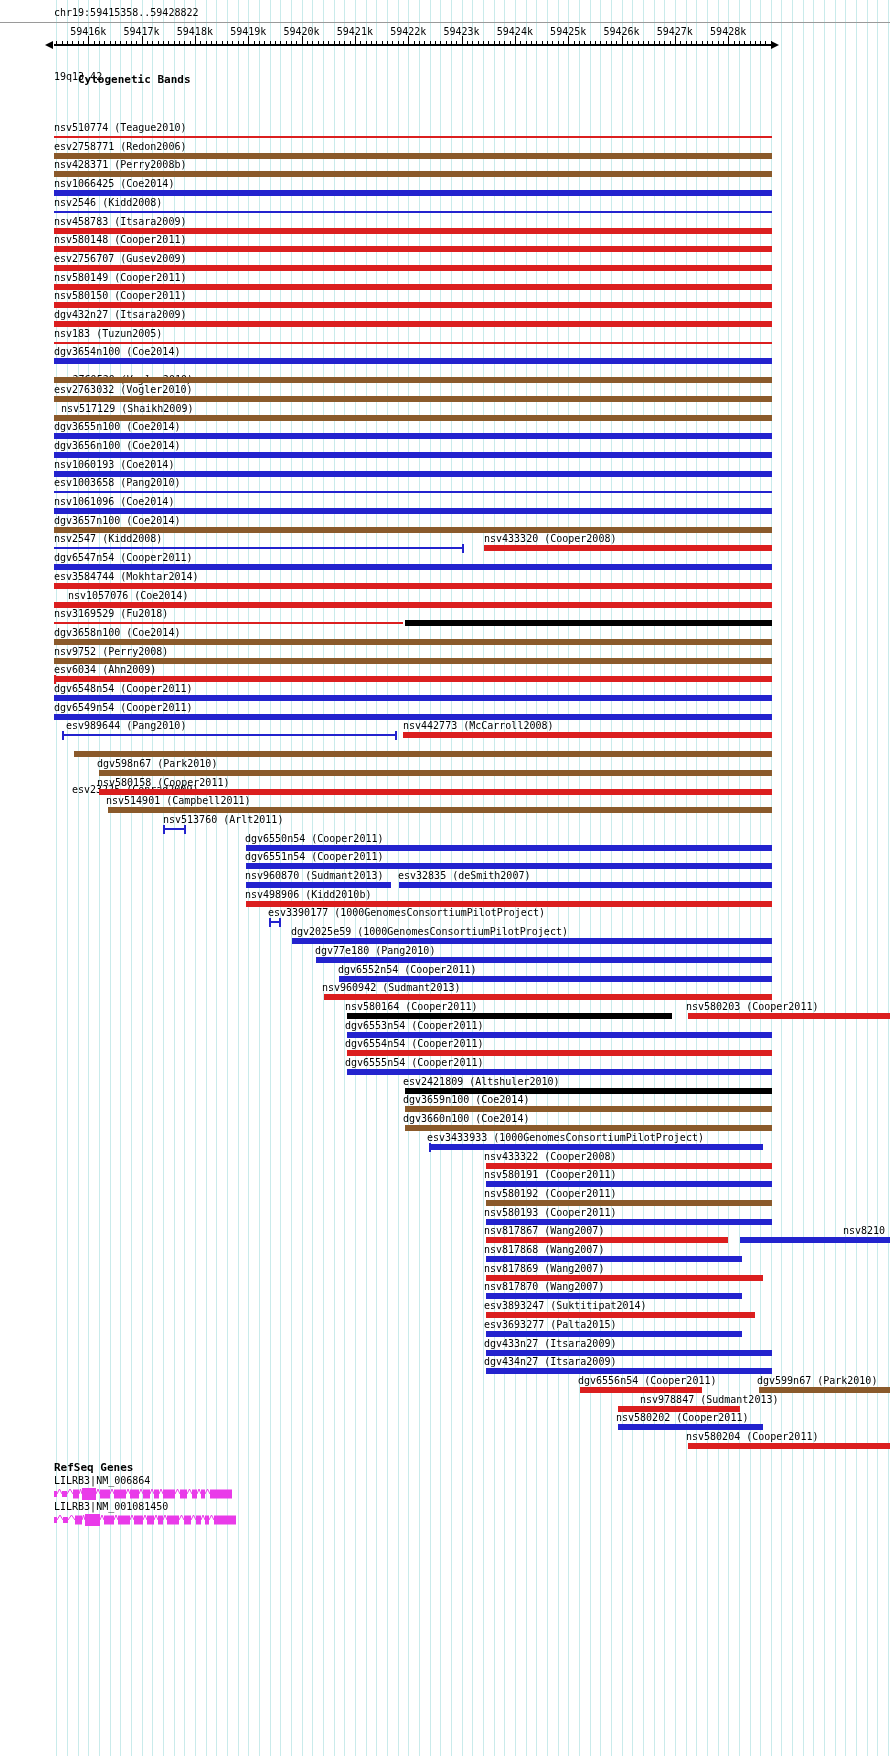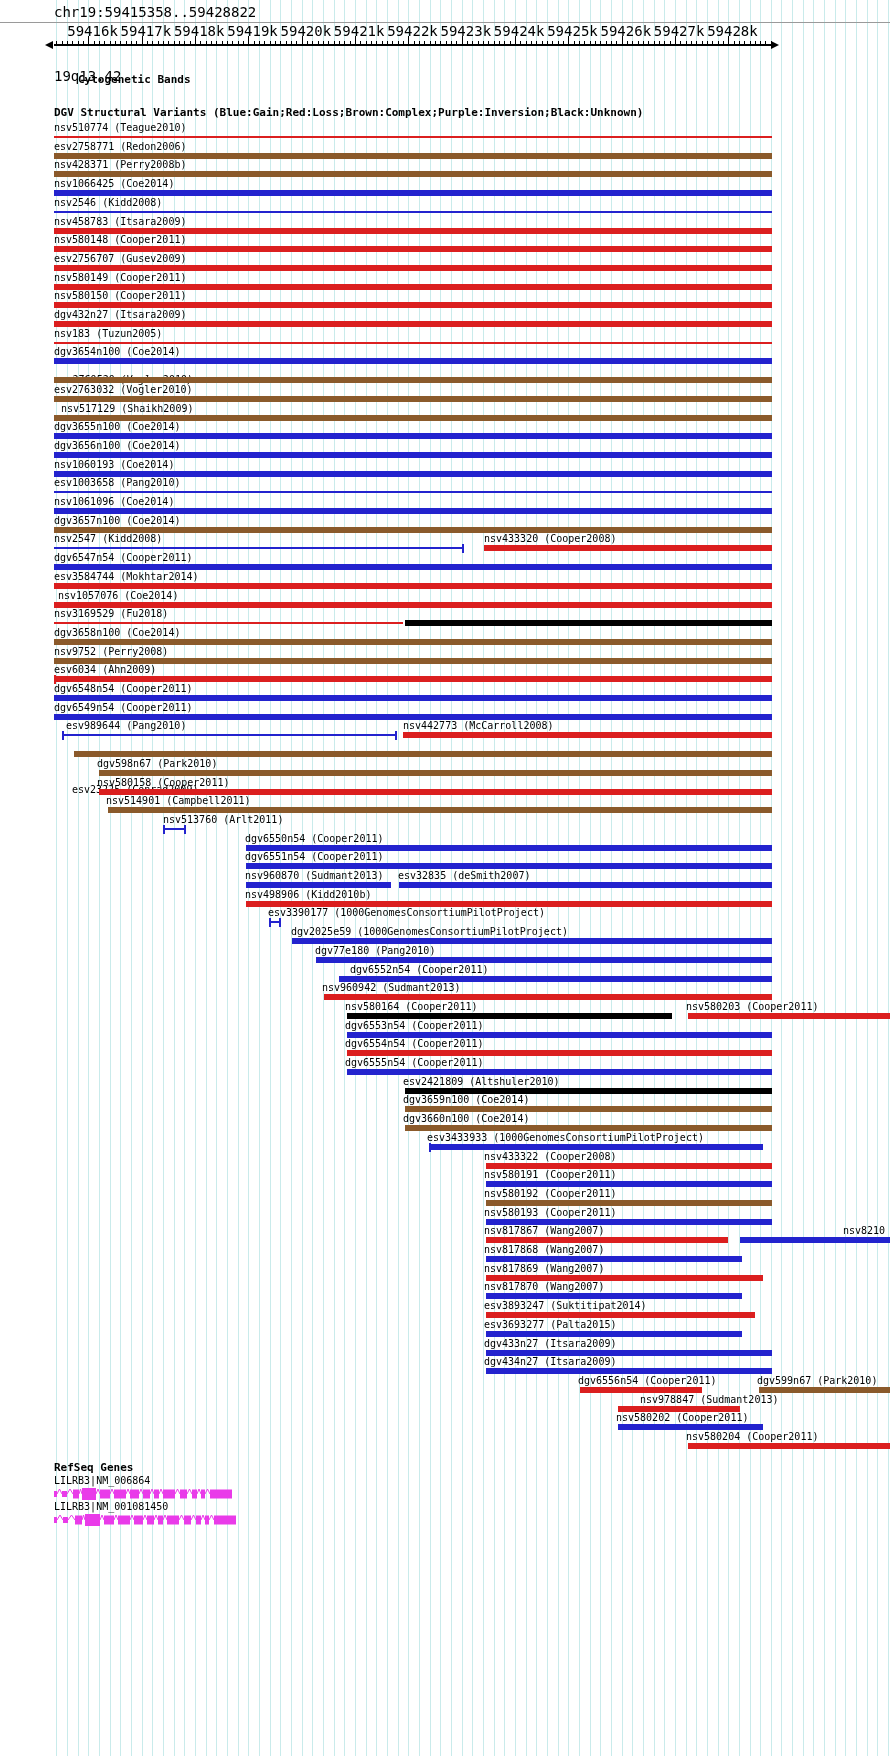--- a/index.html
+++ b/index.html
@@ -1,18 +1,18 @@
 <!DOCTYPE html>
 <html><head>
 <meta charset="utf-8">
 <style>
   html,body{margin:0;padding:0;background:#fff;}
   #panel{position:relative;width:890px;height:1756px;background:#ffffff;overflow:hidden;
          font-family:"DejaVu Sans Mono",monospace;color:#000;}
-  .st{position:absolute;font-size:14px;line-height:11px;white-space:pre;}
+  .st{position:absolute;font-size:10px;line-height:11px;white-space:pre;}
   .tt{position:absolute;font-size:11px;line-height:12px;font-weight:bold;white-space:pre;}
   .gl{position:absolute;top:0;width:1px;height:1756px;}
   .rl{position:absolute;}
   .vl{position:absolute;font-size:10px;line-height:11px;white-space:pre;}
   .vb,.vt{position:absolute;}
   #divider{position:absolute;left:0;top:22px;width:890px;height:1px;background:#9a9a9a;}
   #arrL{position:absolute;left:45px;top:41px;width:0;height:0;
         border-top:4px solid transparent;border-bottom:4px solid transparent;border-right:8px solid #000;}
   #arrR{position:absolute;left:771px;top:41px;width:0;height:0;
         border-top:4px solid transparent;border-bottom:4px solid transparent;border-left:8px solid #000;}
@@ -275,21 +275,20 @@
       <div class="st" style="left: 600.51px; top: 26px; width: 42px; text-align: center;">59426k</div>
       <div class="rl" style="left: 674.84px; top: 36px; width: 1px; height: 9px; background: rgb(0, 0, 0);"></div>
       <div class="st" style="left: 653.84px; top: 26px; width: 42px; text-align: center;">59427k</div>
       <div class="rl" style="left: 728.16px; top: 36px; width: 1px; height: 9px; background: rgb(0, 0, 0);"></div>
       <div class="st" style="left: 707.16px; top: 26px; width: 42px; text-align: center;">59428k</div>
     </div>
 
   <div id="cyto-title" class="tt">Cytogenetic Bands</div>
   <div id="cyto-band-label" class="st">19q13.42</div>
 
-  <div id="dgv-title" class="tt">DGV Structural Variants (Blue:Gain;Red:Loss;Brown:Complex;Purple:Inversion;Black:Unknown)</div>
   <div id="variants">
       <div class="vl" style="left: 54px; top: 122px;">nsv510774 (Teague2010)</div>
       <div class="vb" style="left: 54px; top: 136px; width: 718px; height: 2px; background: rgb(219, 31, 31);"></div>
       <div class="vl" style="left: 54px; top: 141px;">esv2758771 (Redon2006)</div>
       <div class="vb" style="left: 54px; top: 153px; width: 718px; height: 6px; background: rgb(139, 90, 43);"></div>
       <div class="vl" style="left: 54px; top: 159px;">nsv428371 (Perry2008b)</div>
       <div class="vb" style="left: 54px; top: 171px; width: 718px; height: 6px; background: rgb(139, 90, 43);"></div>
       <div class="vl" style="left: 54px; top: 178px;">nsv1066425 (Coe2014)</div>
       <div class="vb" style="left: 54px; top: 190px; width: 718px; height: 6px; background: rgb(35, 35, 206);"></div>
       <div class="vl" style="left: 54px; top: 197px;">nsv2546 (Kidd2008)</div>
@@ -330,21 +329,21 @@
       <div class="vb" style="left: 54px; top: 527px; width: 718px; height: 6px; background: rgb(139, 90, 43);"></div>
       <div class="vl" style="left: 54px; top: 533px;">nsv2547 (Kidd2008)</div>
       <div class="vb" style="left: 54px; top: 547px; width: 410px; height: 2px; background: rgb(35, 35, 206);"></div>
       <div class="vt" style="left: 462px; top: 544px; width: 2px; height: 9px; background: rgb(35, 35, 206);"></div>
       <div class="vl" style="left: 484px; top: 533px;">nsv433320 (Cooper2008)</div>
       <div class="vb" style="left: 484px; top: 545px; width: 288px; height: 6px; background: rgb(219, 31, 31);"></div>
       <div class="vl" style="left: 54px; top: 552px;">dgv6547n54 (Cooper2011)</div>
       <div class="vb" style="left: 54px; top: 564px; width: 718px; height: 6px; background: rgb(35, 35, 206);"></div>
       <div class="vl" style="left: 54px; top: 571px;">esv3584744 (Mokhtar2014)</div>
       <div class="vb" style="left: 54px; top: 583px; width: 718px; height: 6px; background: rgb(219, 31, 31);"></div>
-      <div class="vl" style="left: 58px; top: 590px;">nsv1057076 (Coe2014)</div>
+      <div class="vl" style="left: 68px; top: 590px;">nsv1057076 (Coe2014)</div>
       <div class="vb" style="left: 54px; top: 602px; width: 718px; height: 6px; background: rgb(219, 31, 31);"></div>
       <div class="vl" style="left: 54px; top: 608px;">nsv3169529 (Fu2018)</div>
       <div class="vb" style="left: 54px; top: 622px; width: 349px; height: 2px; background: rgb(219, 31, 31);"></div>
       <div class="vb" style="left: 405px; top: 620px; width: 367px; height: 6px; background: rgb(0, 0, 0);"></div>
       <div class="vl" style="left: 54px; top: 627px;">dgv3658n100 (Coe2014)</div>
       <div class="vb" style="left: 54px; top: 639px; width: 718px; height: 6px; background: rgb(139, 90, 43);"></div>
       <div class="vl" style="left: 54px; top: 646px;">nsv9752 (Perry2008)</div>
       <div class="vb" style="left: 54px; top: 658px; width: 718px; height: 6px; background: rgb(139, 90, 43);"></div>
       <div class="vl" style="left: 54px; top: 664px;">esv6034 (Ahn2009)</div>
       <div class="vb" style="left: 54px; top: 676px; width: 718px; height: 6px; background: rgb(219, 31, 31);"></div>
@@ -382,21 +381,21 @@
       <div class="vl" style="left: 245px; top: 889px;">nsv498906 (Kidd2010b)</div>
       <div class="vb" style="left: 246px; top: 901px; width: 526px; height: 6px; background: rgb(219, 31, 31);"></div>
       <div class="vl" style="left: 268px; top: 907px;">esv3390177 (1000GenomesConsortiumPilotProject)</div>
       <div class="vb" style="left: 269px; top: 921px; width: 12px; height: 2px; background: rgb(35, 35, 206);"></div>
       <div class="vt" style="left: 269px; top: 918px; width: 2px; height: 9px; background: rgb(35, 35, 206);"></div>
       <div class="vt" style="left: 279px; top: 918px; width: 2px; height: 9px; background: rgb(35, 35, 206);"></div>
       <div class="vl" style="left: 291px; top: 926px;">dgv2025e59 (1000GenomesConsortiumPilotProject)</div>
       <div class="vb" style="left: 292px; top: 938px; width: 480px; height: 6px; background: rgb(35, 35, 206);"></div>
       <div class="vl" style="left: 315px; top: 945px;">dgv77e180 (Pang2010)</div>
       <div class="vb" style="left: 316px; top: 957px; width: 456px; height: 6px; background: rgb(35, 35, 206);"></div>
-      <div class="vl" style="left: 350px; top: 964px;">dgv6552n54 (Cooper2011)</div>
+      <div class="vl" style="left: 338px; top: 964px;">dgv6552n54 (Cooper2011)</div>
       <div class="vb" style="left: 339px; top: 976px; width: 433px; height: 6px; background: rgb(35, 35, 206);"></div>
       <div class="vl" style="left: 322px; top: 982px;">nsv960942 (Sudmant2013)</div>
       <div class="vb" style="left: 324px; top: 994px; width: 448px; height: 6px; background: rgb(219, 31, 31);"></div>
       <div class="vl" style="left: 345px; top: 1001px;">nsv580164 (Cooper2011)</div>
       <div class="vb" style="left: 347px; top: 1013px; width: 325px; height: 6px; background: rgb(0, 0, 0);"></div>
       <div class="vl" style="left: 686px; top: 1001px;">nsv580203 (Cooper2011)</div>
       <div class="vb" style="left: 688px; top: 1013px; width: 202px; height: 6px; background: rgb(219, 31, 31);"></div>
       <div class="vl" style="left: 345px; top: 1020px;">dgv6553n54 (Cooper2011)</div>
       <div class="vb" style="left: 347px; top: 1032px; width: 425px; height: 6px; background: rgb(35, 35, 206);"></div>
       <div class="vl" style="left: 345px; top: 1038px;">dgv6554n54 (Cooper2011)</div>

